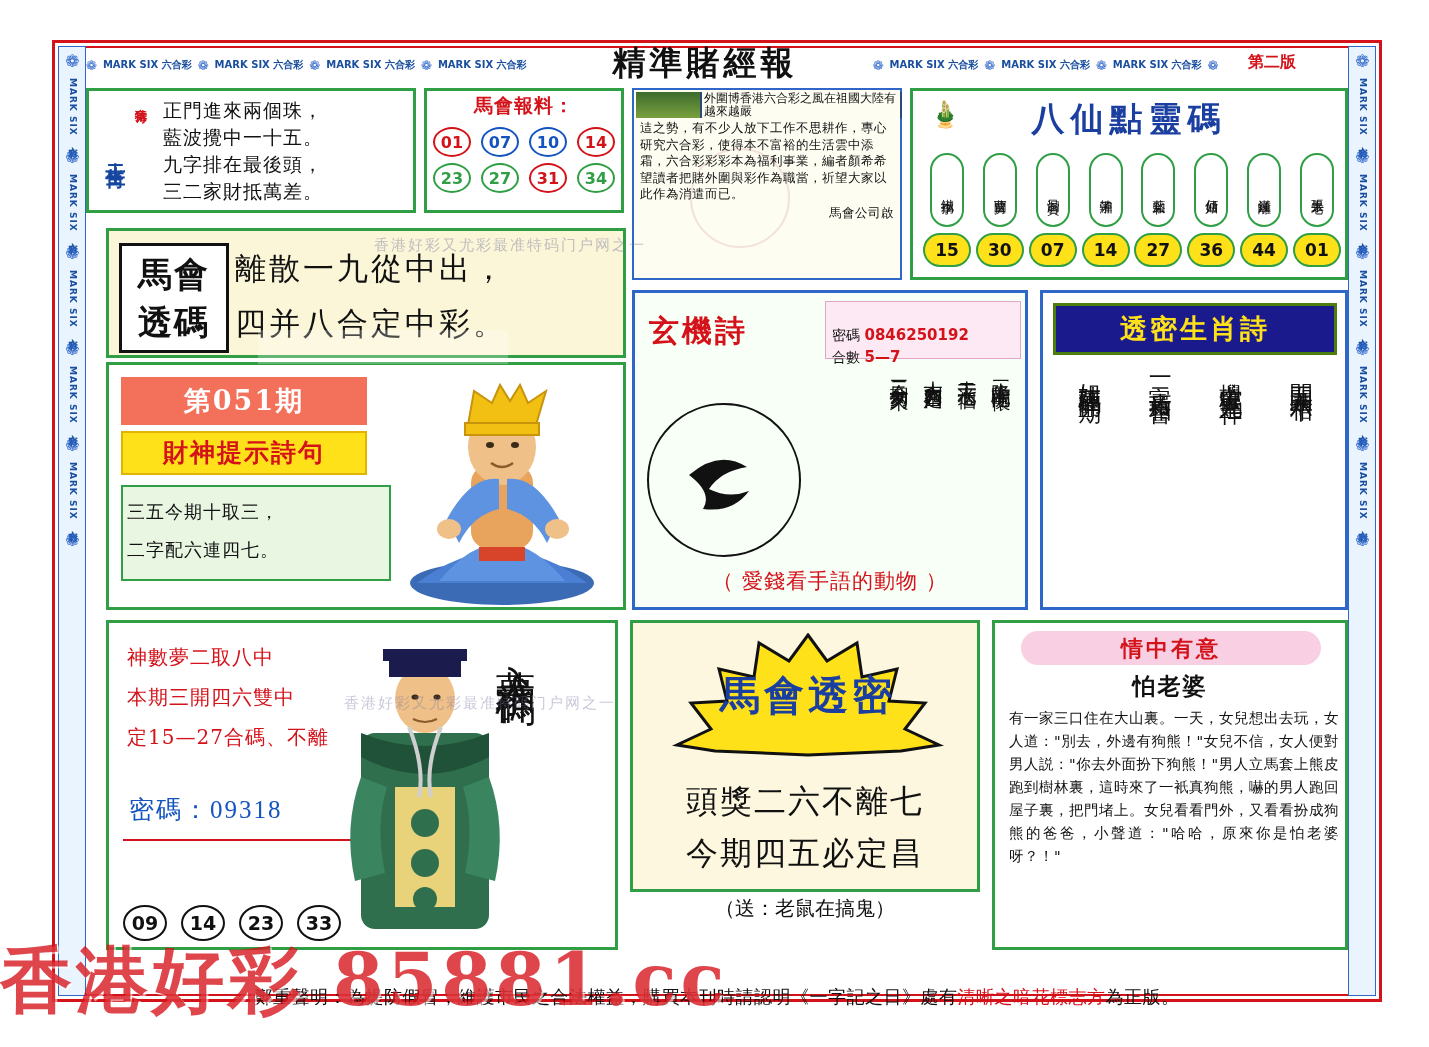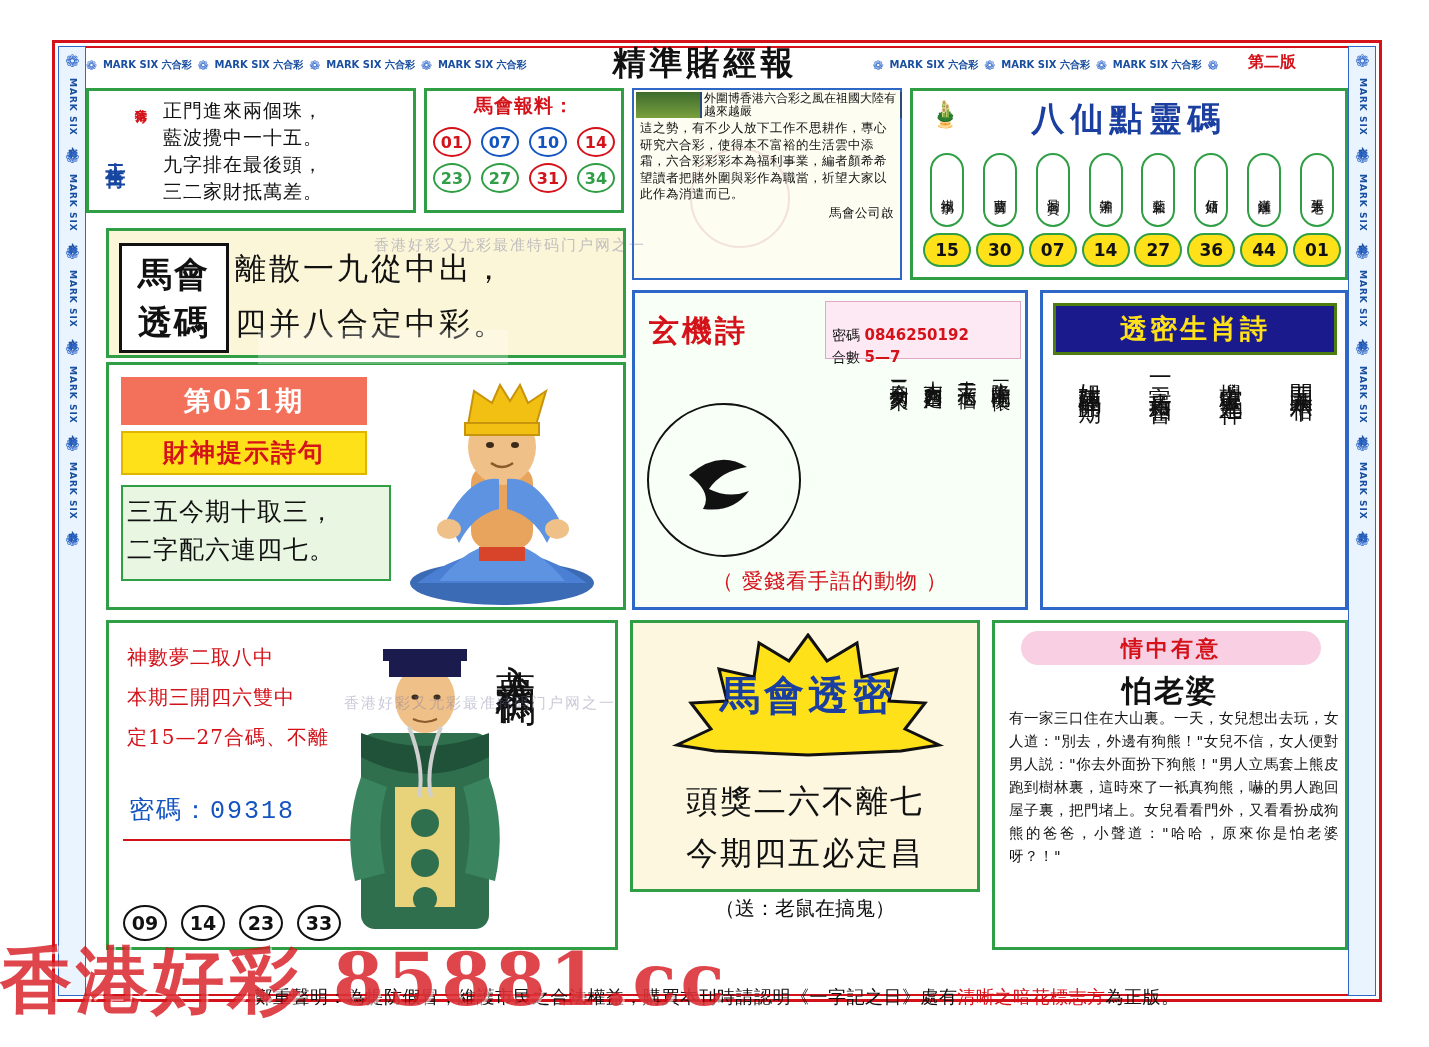--- a/index.html
+++ b/index.html
@@ -160,21 +160,21 @@
   }
   .issue-sub{
     position:absolute;left:12px;top:66px;width:246px;height:44px;background:#ffe11a;
     border:2px solid #e0b400;box-sizing:border-box;color:#d4121a;font-size:25px;
     font-weight:bold;text-align:center;line-height:40px;font-family:"DejaVu Serif",serif;
     letter-spacing:2px;
   }
   .issue-poem{
     position:absolute;left:12px;top:120px;width:270px;height:96px;background:#e9f7e2;
     border:2px solid #2f9e44;box-sizing:border-box;padding:6px 4px;
-    font-family:"DejaVu Serif",serif;font-size:25px;line-height:38px;color:#111;letter-spacing:1px;
+    font-family:"DejaVu Serif",serif;font-size:18px;line-height:38px;color:#111;letter-spacing:1px;
   }
   .figure-wealth{position:absolute;right:6px;top:4px;width:230px;height:238px;}
 
   
   .b-xuanji{left:632px;top:290px;width:396px;height:320px;border:3px solid #2f67c9;background:#f7fff7;}
   .xj-title{
     position:absolute;left:14px;top:18px;font-family:"DejaVu Serif",serif;
     font-size:30px;font-weight:bold;color:#d4121a;letter-spacing:3px;
   }
   .xj-code{
@@ -221,21 +221,21 @@
   }
 
   
   .b-dream{left:106px;top:620px;width:512px;height:330px;border:3px solid #2f9e44;background:#fff;}
   .dm-lines{
     position:absolute;left:18px;top:14px;width:300px;
     font-family:"DejaVu Serif",serif;font-size:20px;line-height:40px;color:#d4121a;
     letter-spacing:1px;
   }
   .dm-code{
-    position:absolute;left:20px;top:170px;font-family:Liberation Mono, monospace;
+    position:absolute;left:20px;top:170px;font-family:Liberation Serif, serif;
     font-size:25px;color:#1454c0;letter-spacing:2px;
   }
   .dm-rule{position:absolute;left:14px;top:216px;width:330px;height:2px;background:#d4121a;}
   .dm-balls{position:absolute;left:14px;top:282px;display:flex;gap:14px;}
   .dm-balls .ball{width:44px;height:36px;line-height:32px;font-size:19px;border:2px solid #111;}
   .dm-vert{
     position:absolute;left:380px;top:10px;writing-mode:vertical-rl;
     font-family:"DejaVu Serif",serif;font-size:40px;color:#111;letter-spacing:6px;height:300px;
   }
   .figure-sage{position:absolute;left:200px;top:14px;width:230px;height:306px;}
@@ -262,21 +262,21 @@
 
   
   .b-story{left:992px;top:620px;width:356px;height:330px;border:3px solid #2f9e44;background:#fff;}
   .st-banner{
     position:absolute;left:26px;top:8px;width:300px;height:34px;background:#f9d0e3;
     border-radius:17px;text-align:center;line-height:34px;
     font-family:"DejaVu Serif",serif;font-size:22px;font-weight:bold;color:#d4121a;letter-spacing:3px;
   }
   .st-title{
     position:absolute;left:0;top:48px;width:100%;text-align:center;
-    font-family:"DejaVu Serif",serif;font-size:30px;font-weight:bold;color:#111;letter-spacing:2px;
+    font-family:"DejaVu Serif",serif;font-size:23px;font-weight:bold;color:#111;letter-spacing:2px;
   }
   .st-body{
     position:absolute;left:14px;top:84px;width:330px;height:240px;
     font-size:14.5px;line-height:23px;color:#111;letter-spacing:0.5px;text-align:justify;
   }
 
   
   .legal{
     position:absolute;left:62px;top:985px;width:1310px;text-align:center;
     font-family:"DejaVu Serif",serif;font-size:18px;color:#111;letter-spacing:0.5px;

